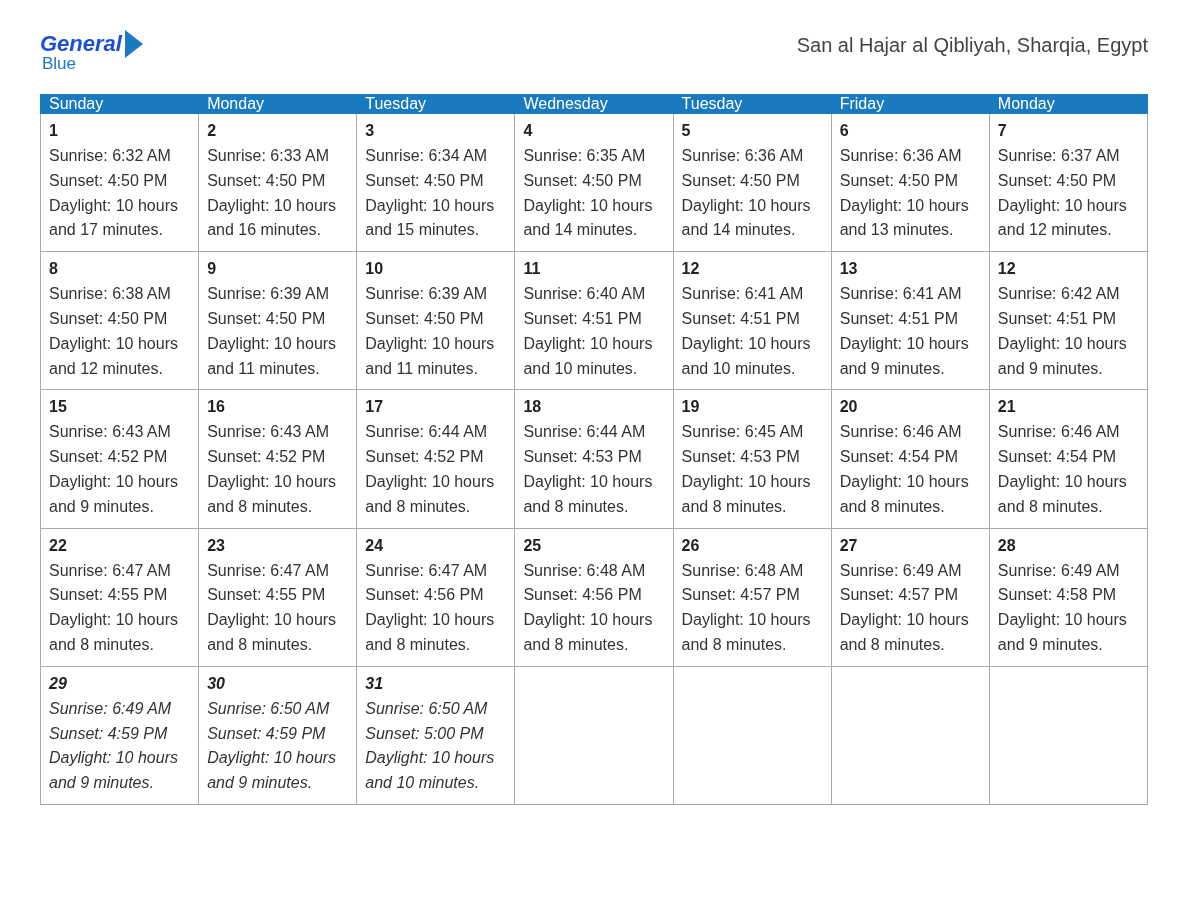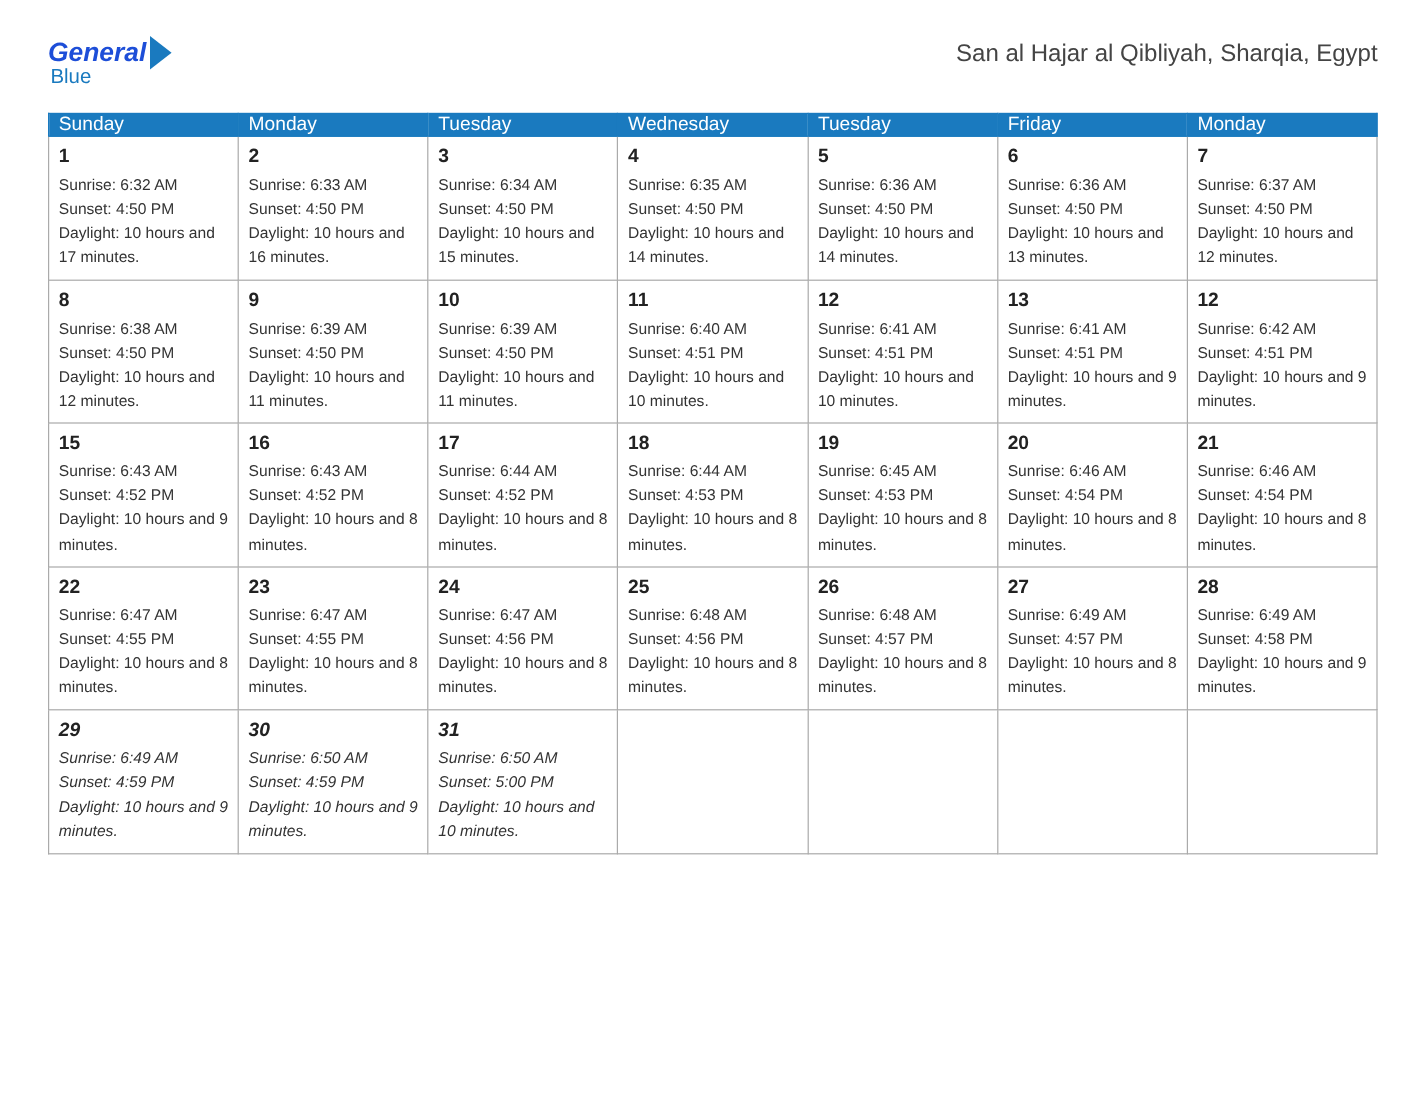--- a/index.html
+++ b/index.html
@@ -82,21 +82,21 @@
       width: 14.28%;
       height: 110px;
     }
     .day-number {
       font-size: 16px;
       font-weight: bold;
       color: #222;
       margin-bottom: 4px;
     }
     .day-info {
-      font-size: 13px;
+      font-size: 16px;
       color: #333;
       line-height: 1.55;
     }
     .empty-cell {
       background: #fff;
     }
     .calendar tr:last-child td {
       border-bottom: 1px solid #aaa;
       font-style: italic;
     }

